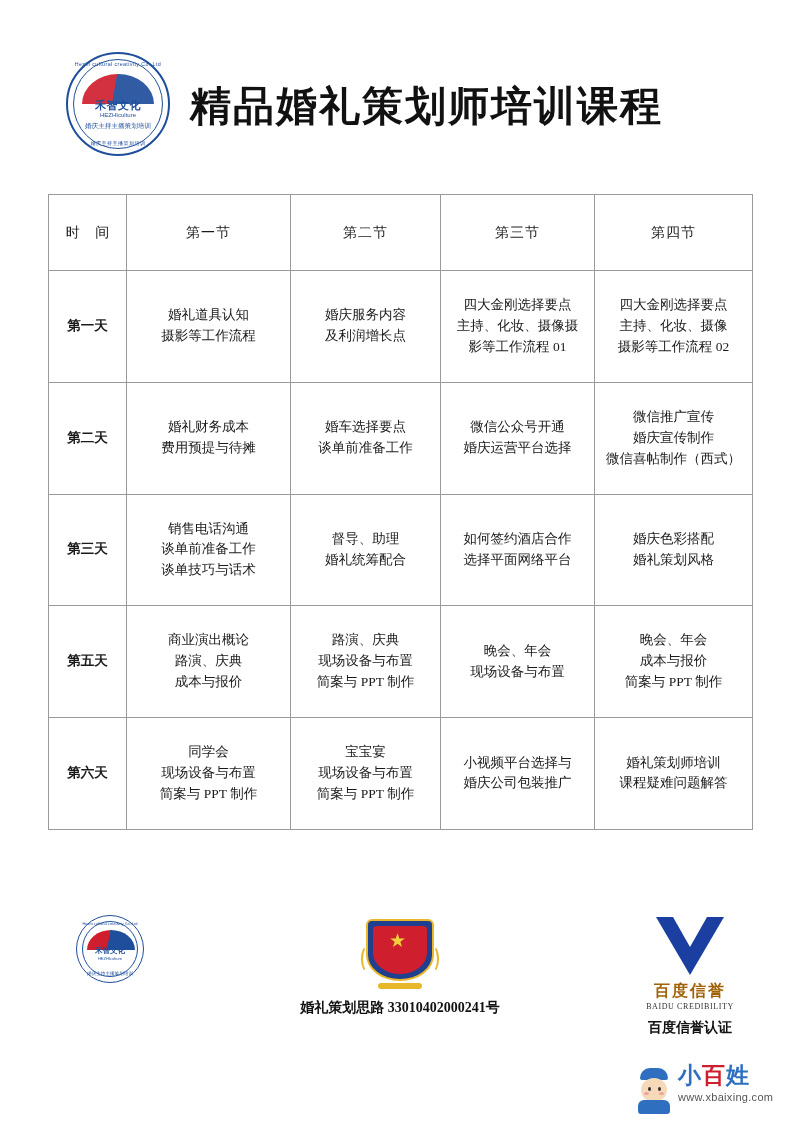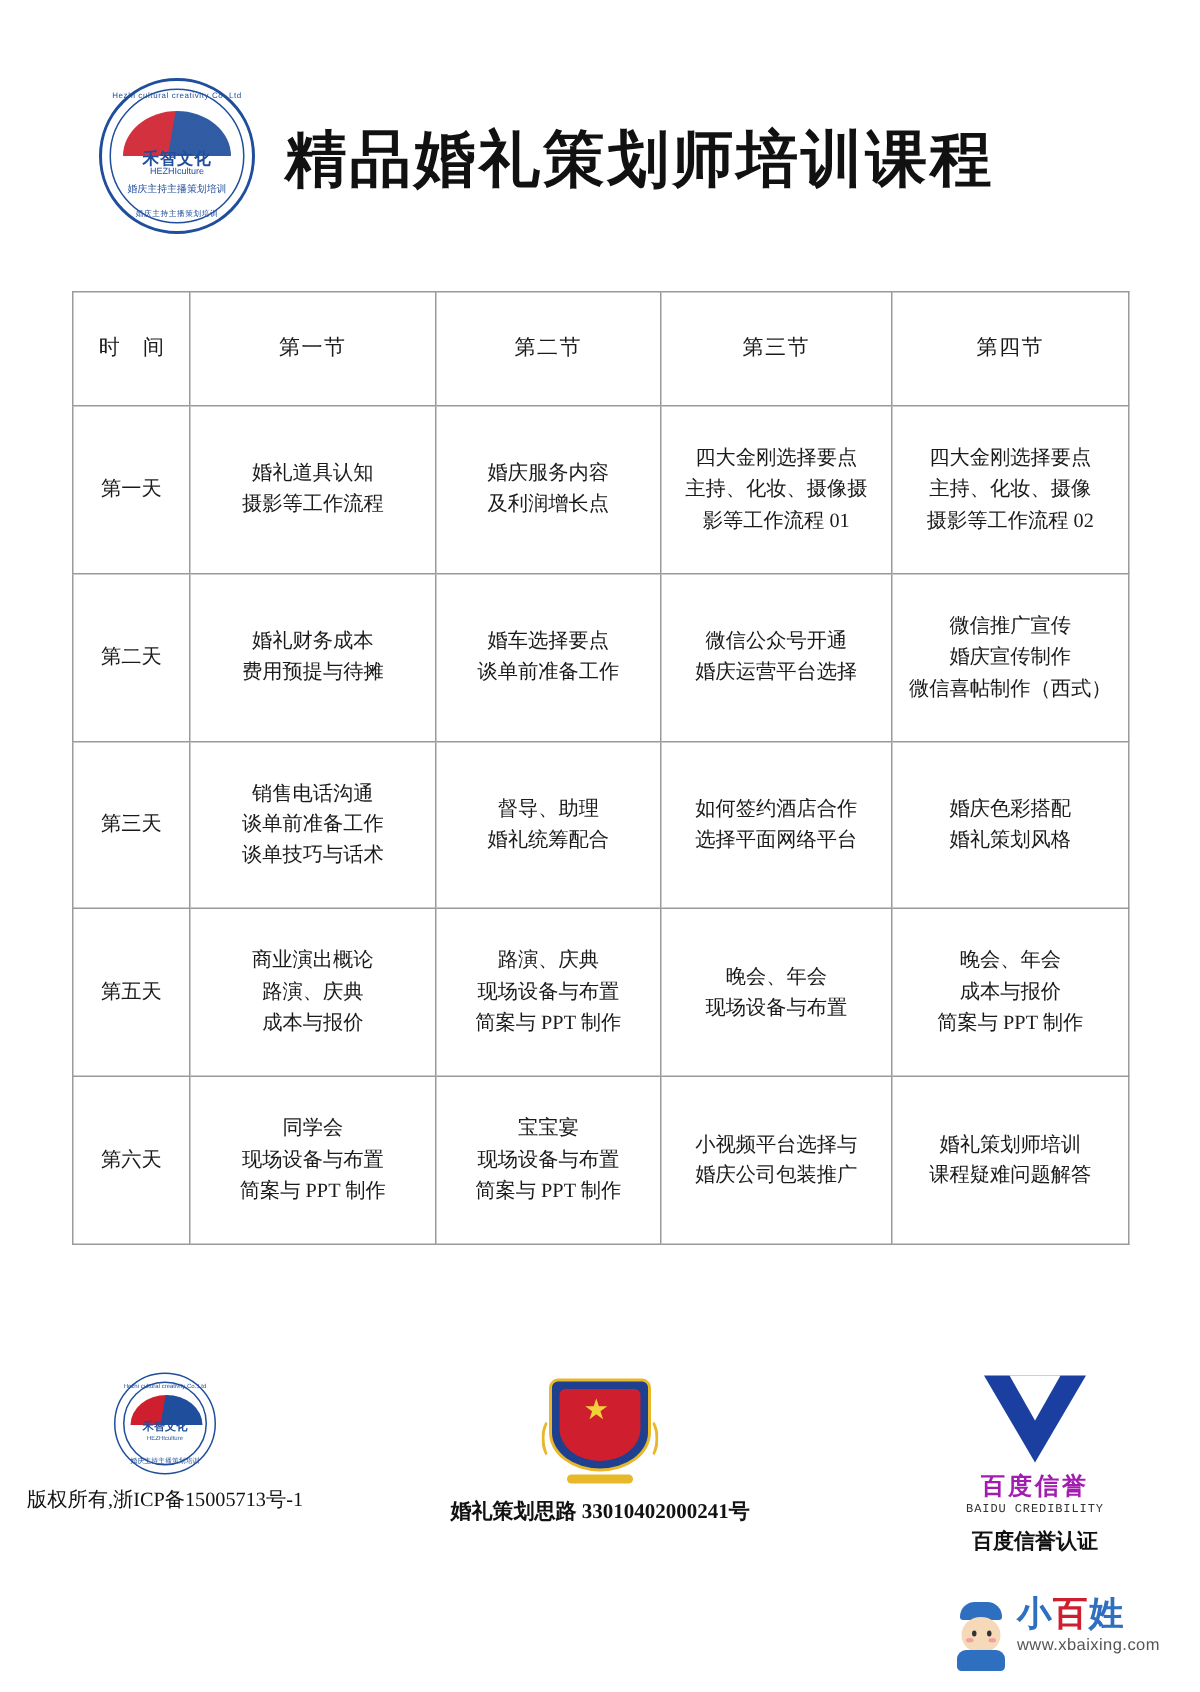--- a/index.html
+++ b/index.html
@@ -126,20 +126,21 @@
   }
   table.schedule thead th.time-head {
     letter-spacing: 6px;
     text-indent: 6px;
   }
   table.schedule tbody td {
     height: 96px;
   }
   table.schedule tbody td.day {
     font-size: 13.5px;
+    font-weight: bold;
   }
   .col-day { width: 78px; }
   .col-s1 { width: 164px; }
   .col-s2 { width: 150px; }
   .col-s3 { width: 154px; }
   .col-s4 { width: 158px; }
   .cell-lines span { display: block; white-space: nowrap; }
 
   
   .footer {
@@ -219,23 +220,23 @@
   }
   .vmark .v2 {
     position: absolute; left: 50%; top: 2px; transform: translateX(-50%);
     width: 0; height: 0;
     border-left: 17px solid transparent;
     border-right: 17px solid transparent;
     border-top: 30px solid #ffffff;
   }
   .badge .cap-small {
     font-size: 8px; letter-spacing: .6px; color: #333;
-    font-family: Liberation Mono, monospace;
-  }
-  .badge .cap-cn-big { font-size: 16px; font-weight: bold; color: #a21caf; letter-spacing: 2px; }
+    font-family: Liberation Serif, serif;
+  }
+  .badge .cap-cn-big { font-size: 16px; font-weight: bold; color: #a16207; letter-spacing: 2px; }
 
   
   .watermark {
     position: absolute;
     right: 26px;
     bottom: 8px;
     width: 140px;
     height: 62px;
   }
   .wm-face {
@@ -407,21 +408,20 @@
 
   <div class="badge">
     <div class="mini-logo">
       <div class="r2"></div>
       <div class="sw"></div>
       <div class="t">Hezhi cultural creativity Co.,Ltd</div>
       <div class="m">禾智文化</div>
       <div class="e">HEZHIculture</div>
       <div class="b">婚庆主持主播策划培训</div>
     </div>
-    <div class="cap">版权所有,浙ICP备15005713号-1</div>
   </div>
 
   <div class="badge">
     <div class="emblem">
       <div class="shield"></div>
       <div class="inner"></div>
       <div class="star">★</div>
       <div class="wheat-l"></div>
       <div class="wheat-r"></div>
       <div class="base"></div>

